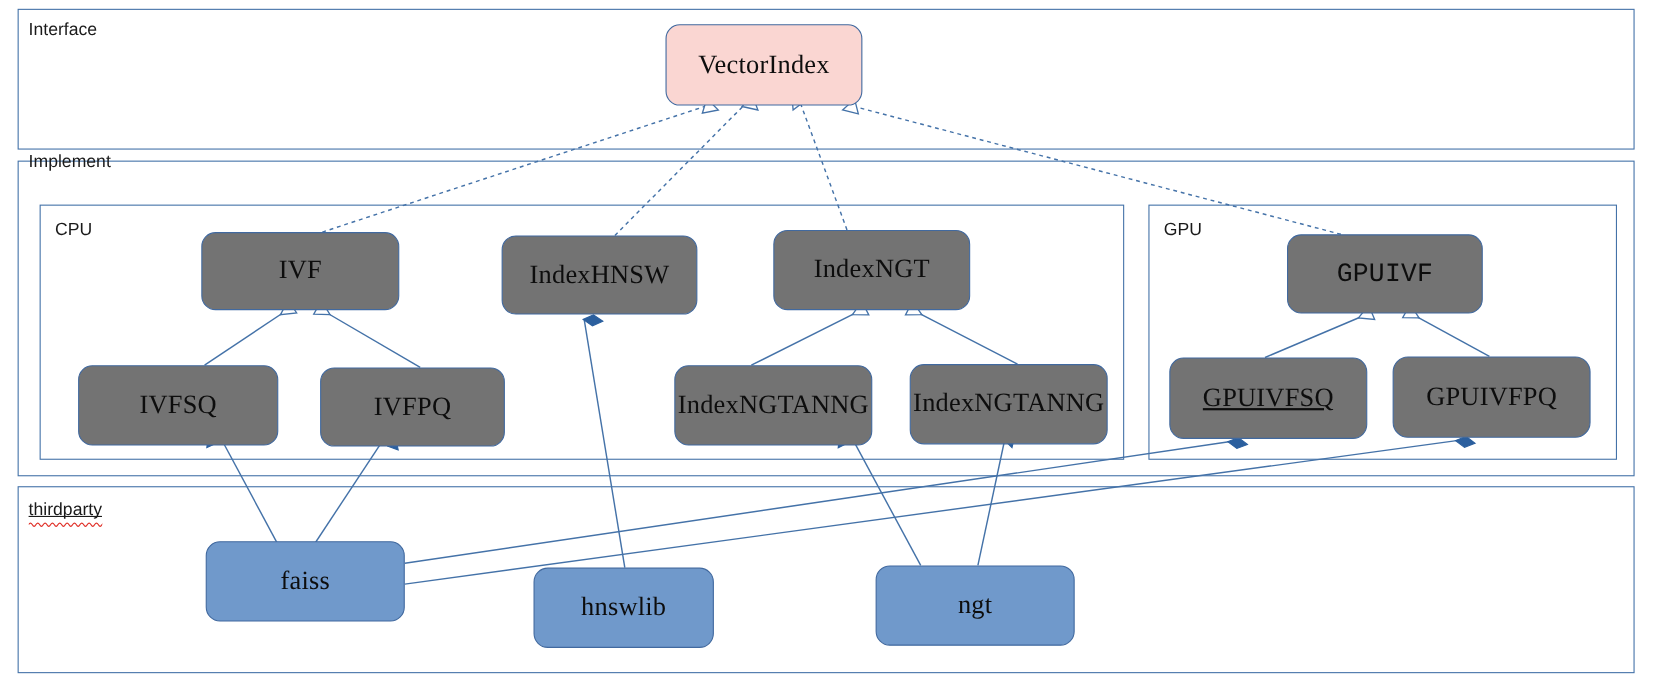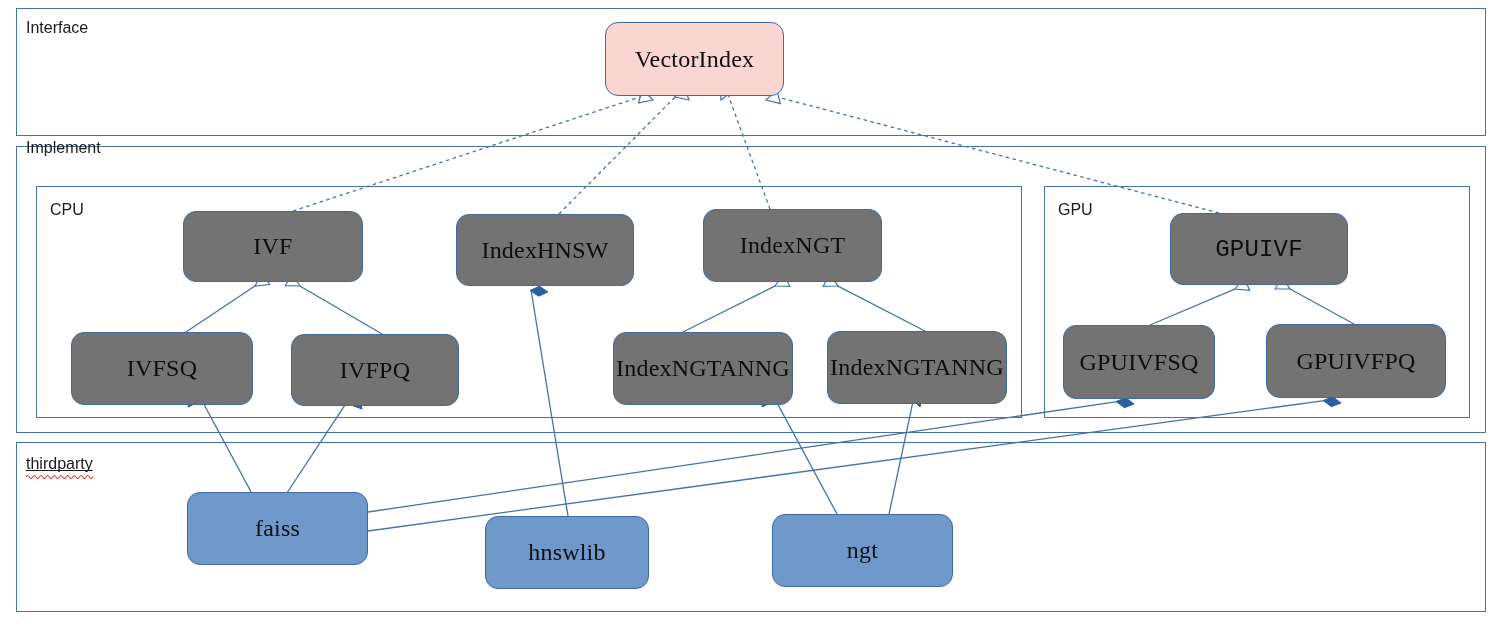--- a/index.html
+++ b/index.html
@@ -204,30 +204,30 @@
       </div>
       <div class="node green" style="left: 291px; top: 334px; width: 168px; height: 72px;">
         <span>IVFPQ</span>
       </div>
       <div class="node green" style="left: 613px; top: 332px; width: 180px; height: 73px;">
         <span>IndexNGTANNG</span>
       </div>
       <div class="node green" style="left: 827px; top: 331px; width: 180px; height: 73px; text-align: right;">
         <span>IndexNGTANNG</span>
       </div>
-      <div class="node green" style="left: 1063px; top: 325px; width: 152px; height: 74px;">
+      <div class="node green" style="left: 1063px; top: 325px; width: 180px; height: 74px; text-decoration: underline;">
         <span>GPUIVFSQ</span>
       </div>
       <div class="node green" style="left: 1266px; top: 324px; width: 180px; height: 74px; border-radius: 14px;">
         <span>GPUIVFPQ</span>
       </div>
       <div class="node blue" style="left: 187px; top: 492px; width: 181px; height: 73px;">
         <span>faiss</span>
       </div>
       <div class="node blue" style="left: 485px; top: 516px; width: 164px; height: 73px;">
         <span>hnswlib</span>
       </div>
-      <div class="node blue" style="left: 772px; top: 514px; width: 181px; height: 73px;">
+      <div class="node blue" style="left: 796px; top: 514px; width: 181px; height: 73px;">
         <span>ngt</span>
       </div>
     </div>
 
 </div>
 
 </body></html>

